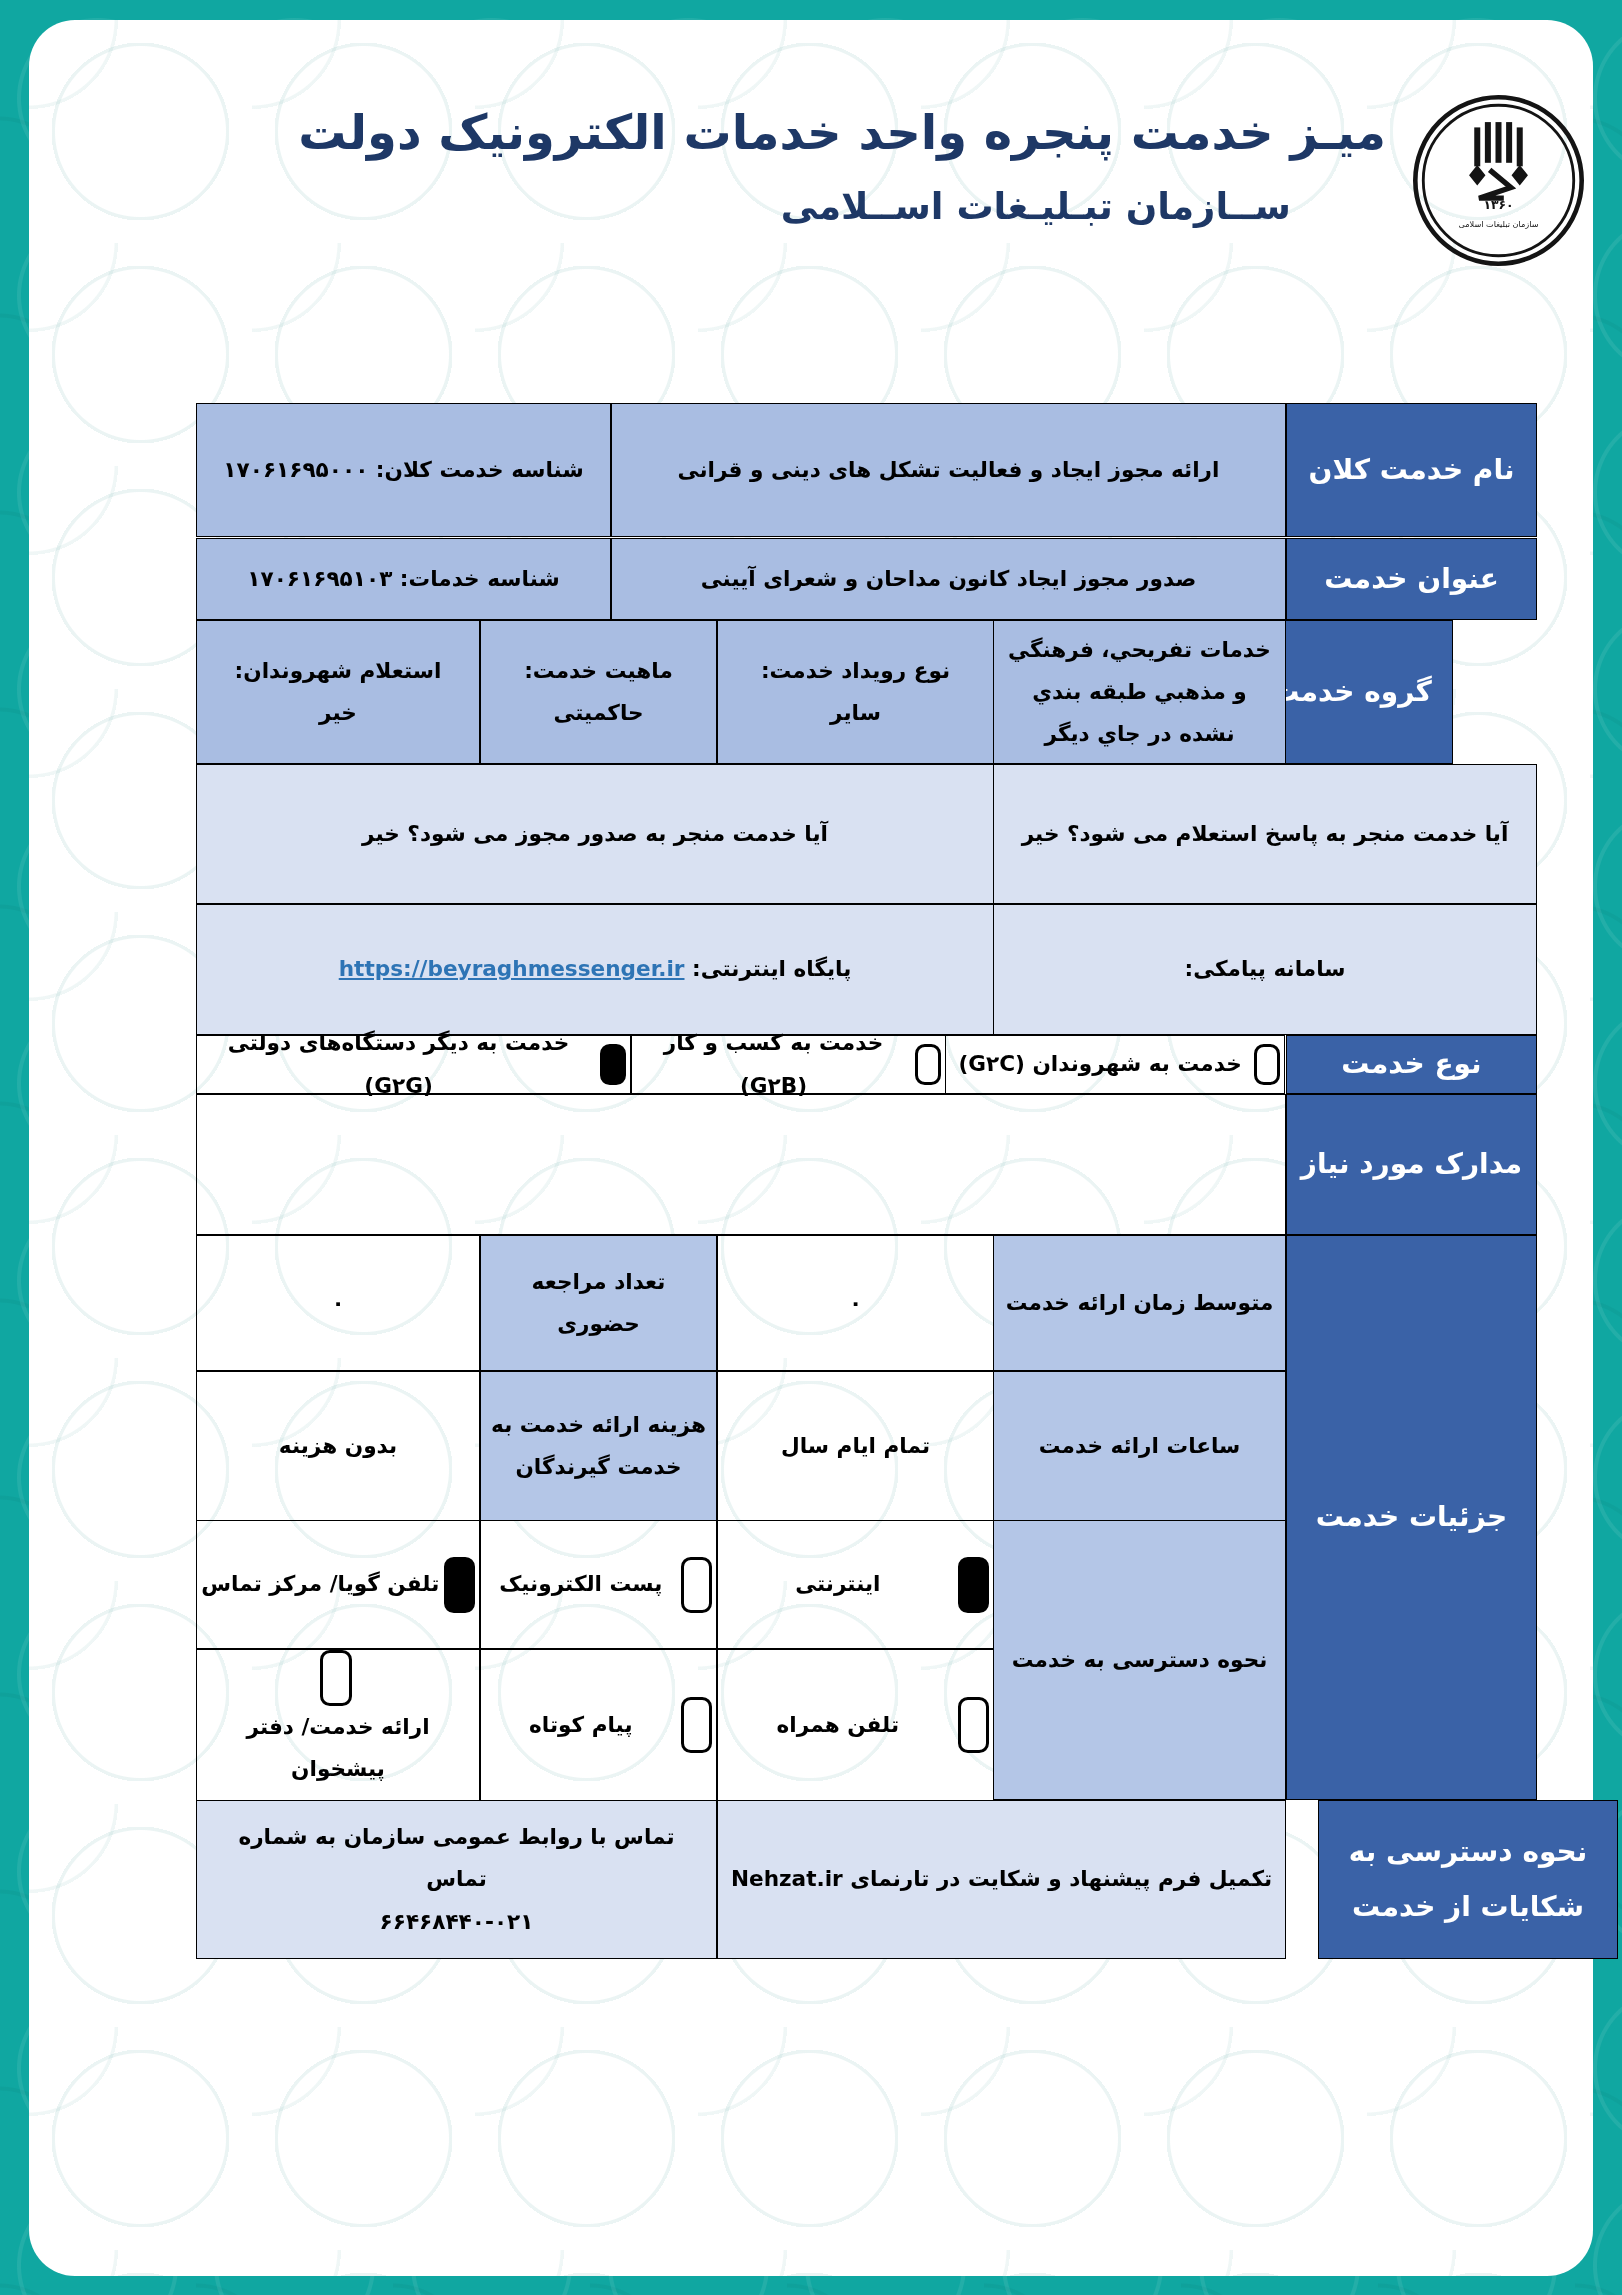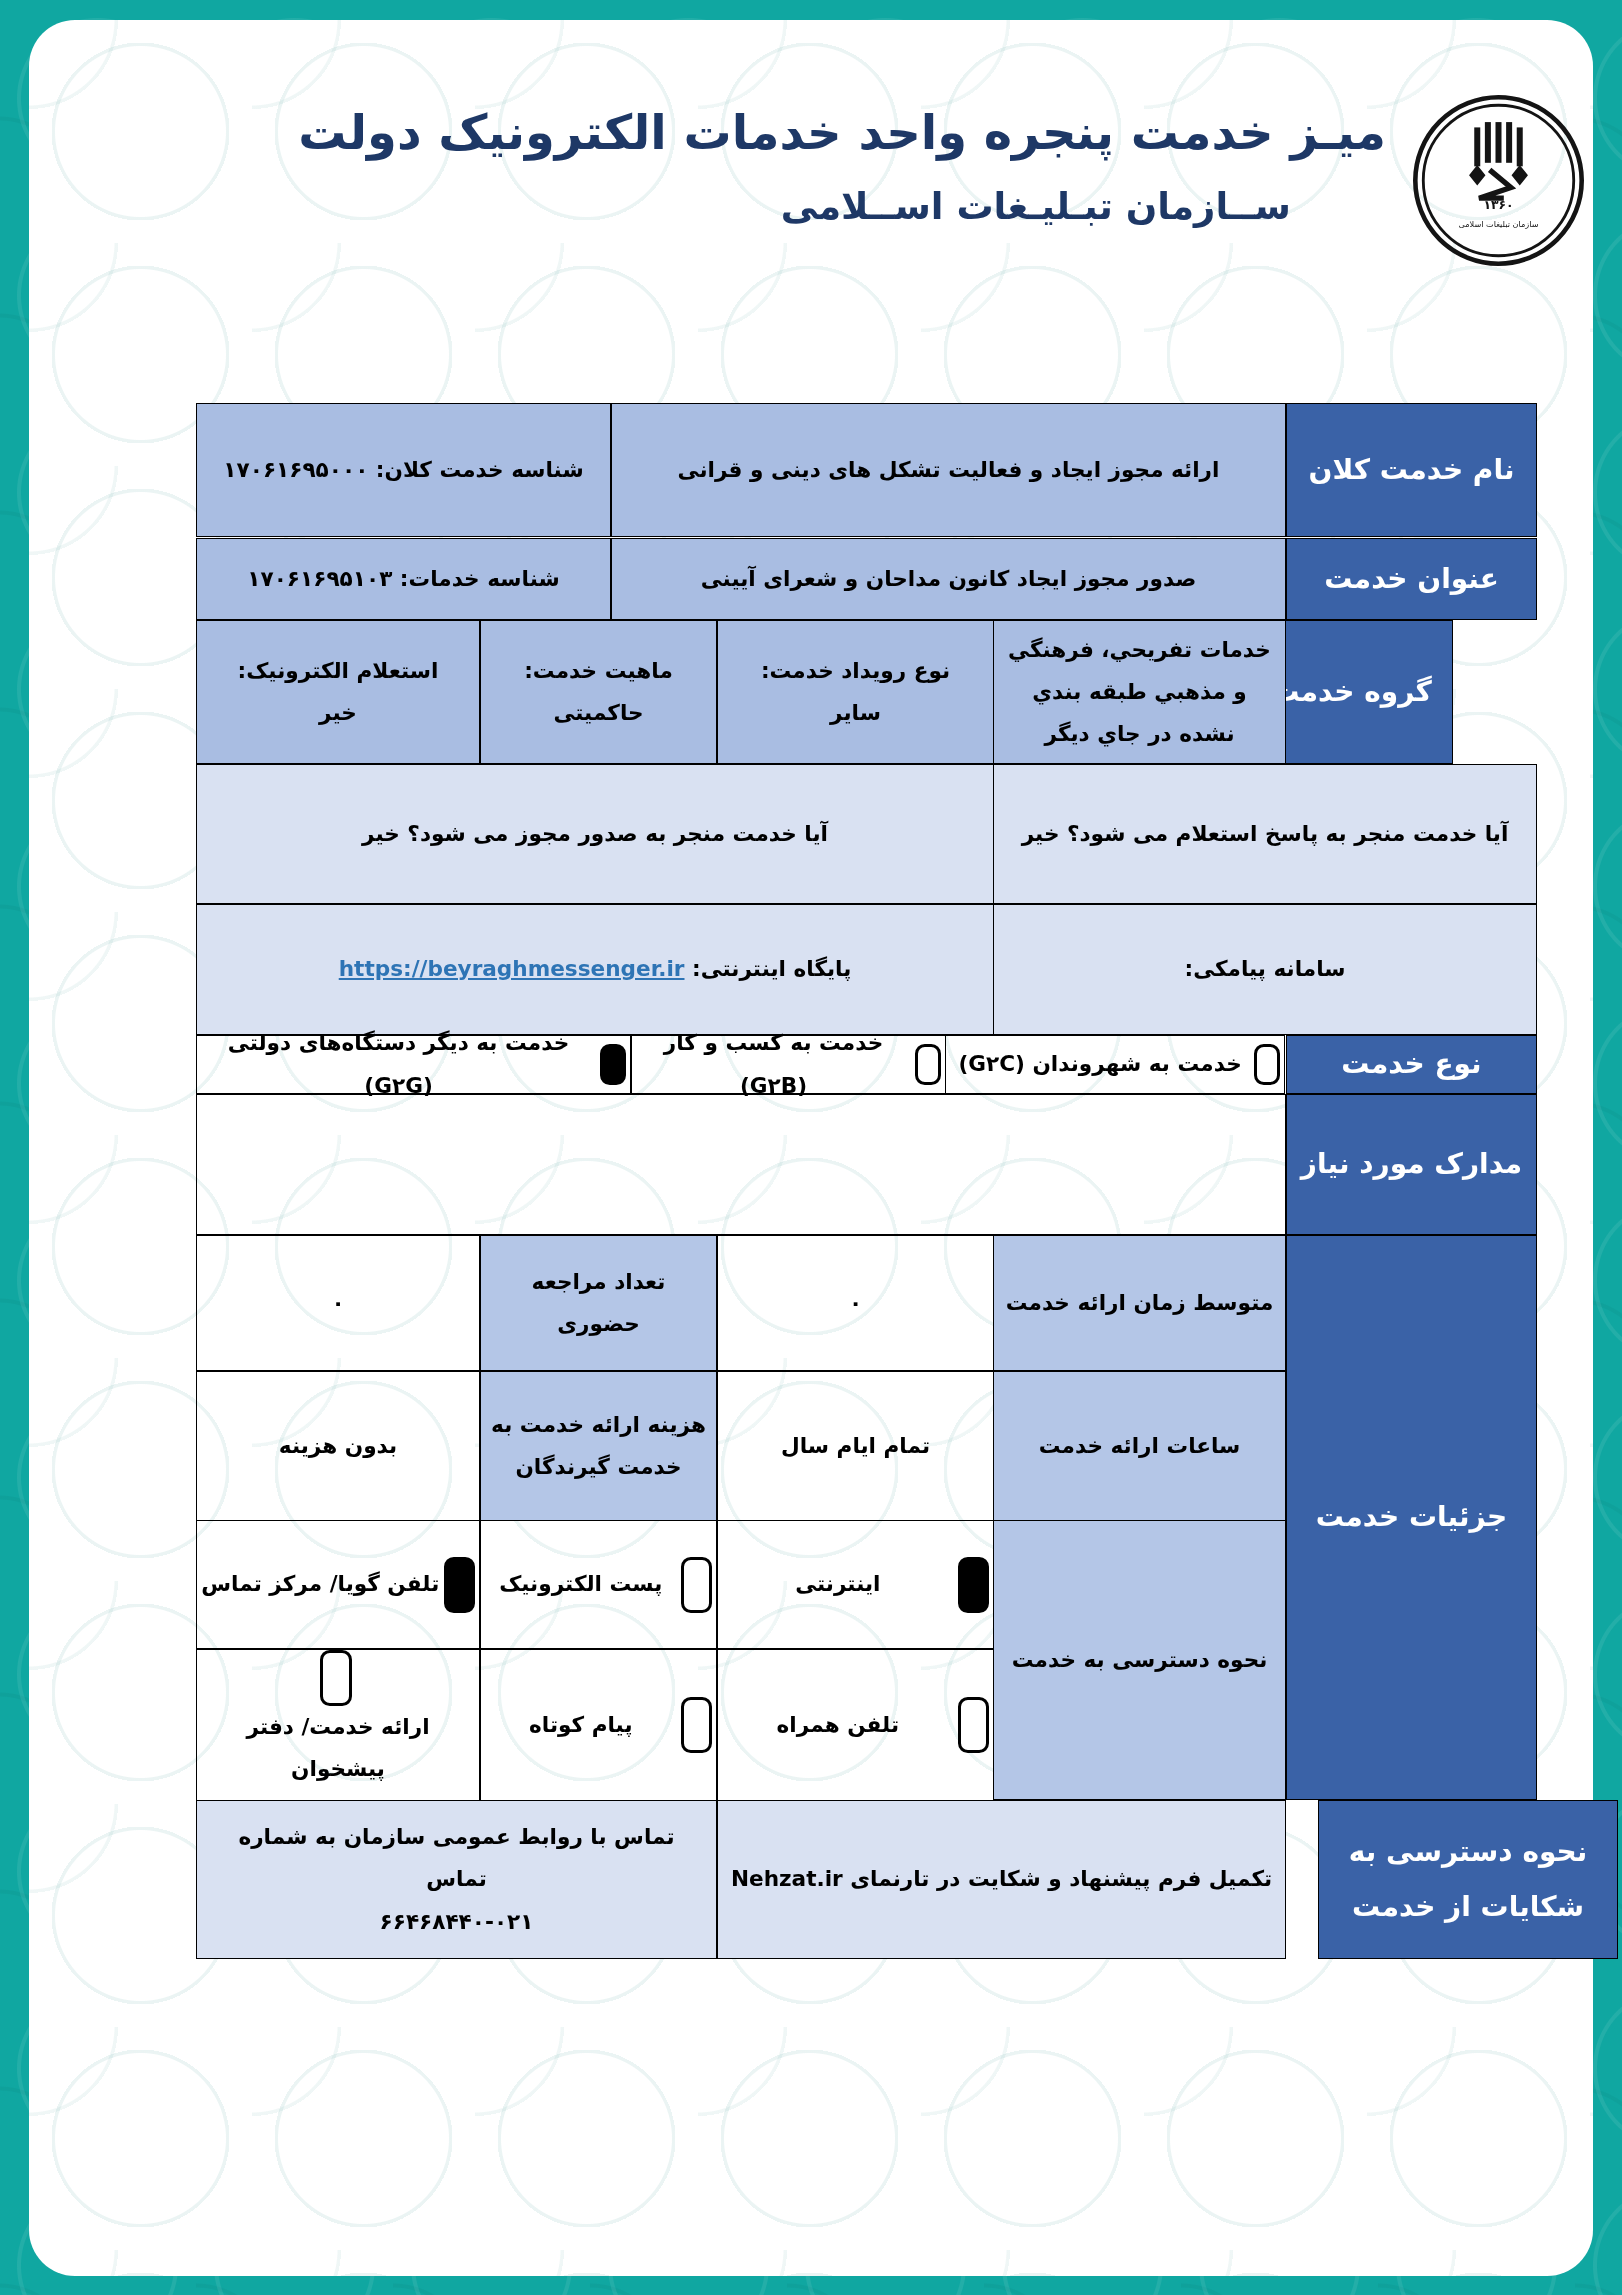--- a/index.html
+++ b/index.html
@@ -98,21 +98,21 @@
   <div class="cell hdr" style="left:1287px;top:538px;width:251px;height:82px;">عنوان خدمت</div>
   <div class="cell med" style="left:612px;top:538px;width:675px;height:82px;">صدور مجوز ایجاد کانون مداحان و شعرای آیینی</div>
   <div class="cell med num" style="left:197px;top:538px;width:415px;height:82px;">شناسه خدمات: ۱۷۰۶۱۶۹۵۱۰۳</div>
 
   <div class="cell hdr" style="left:1251px;top:620px;width:203px;height:144px;">گروه خدمت</div>
   <div class="cell med" style="left:994px;top:620px;width:293px;height:144px;">خدمات تفريحي، فرهنگي و مذهبي طبقه بندي نشده در جاي ديگر</div>
   <div class="cell med" style="left:718px;top:620px;width:277px;height:144px;">نوع رویداد خدمت:
 سایر</div>
   <div class="cell med" style="left:481px;top:620px;width:237px;height:144px;">ماهیت خدمت:
 حاکمیتی</div>
-  <div class="cell med" style="left:197px;top:620px;width:284px;height:144px;">استعلام الکترونیک:
+  <div class="cell med" style="left:197px;top:620px;width:284px;height:144px;">استعلام شهروندان:
 خیر</div>
 
   <div class="cell lt" style="left:994px;top:764px;width:544px;height:140px;">آیا خدمت منجر به پاسخ استعلام می شود؟ خیر</div>
   <div class="cell lt" style="left:197px;top:764px;width:798px;height:140px;">آیا خدمت منجر به صدور مجوز می شود؟ خیر</div>
 
   <div class="cell lt" style="left:994px;top:904px;width:544px;height:131px;">سامانه پیامکی:</div>
   <div class="cell lt" style="left:197px;top:904px;width:798px;height:131px;">
     <span>پایگاه اینترنتی:</span>&nbsp;
     <span class="link">https://beyraghmessenger.ir</span>
   </div>

